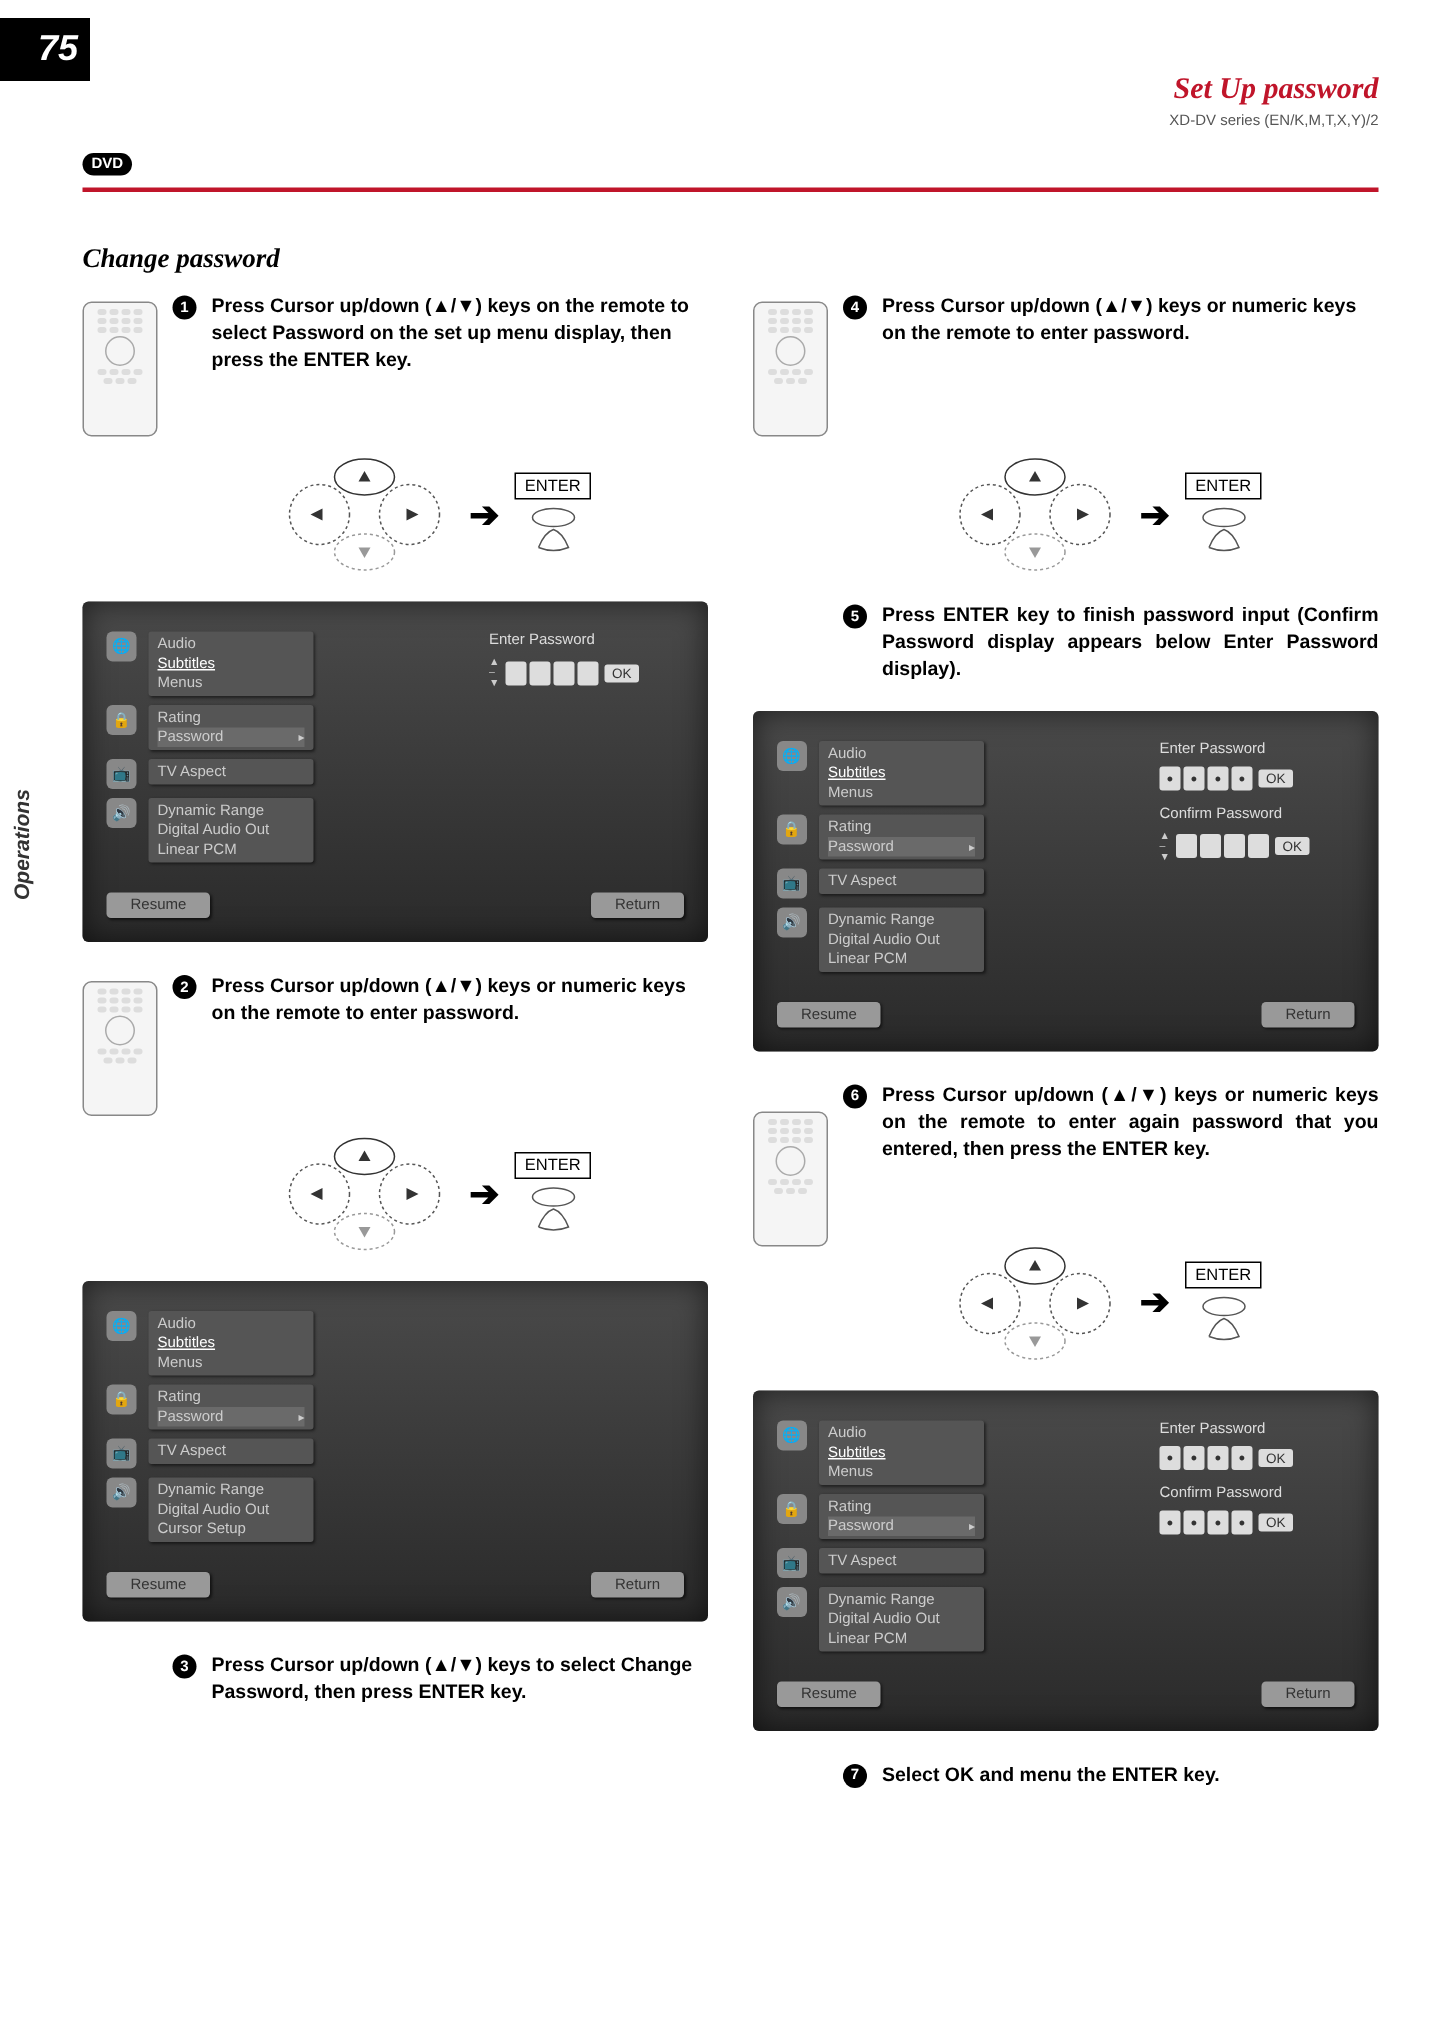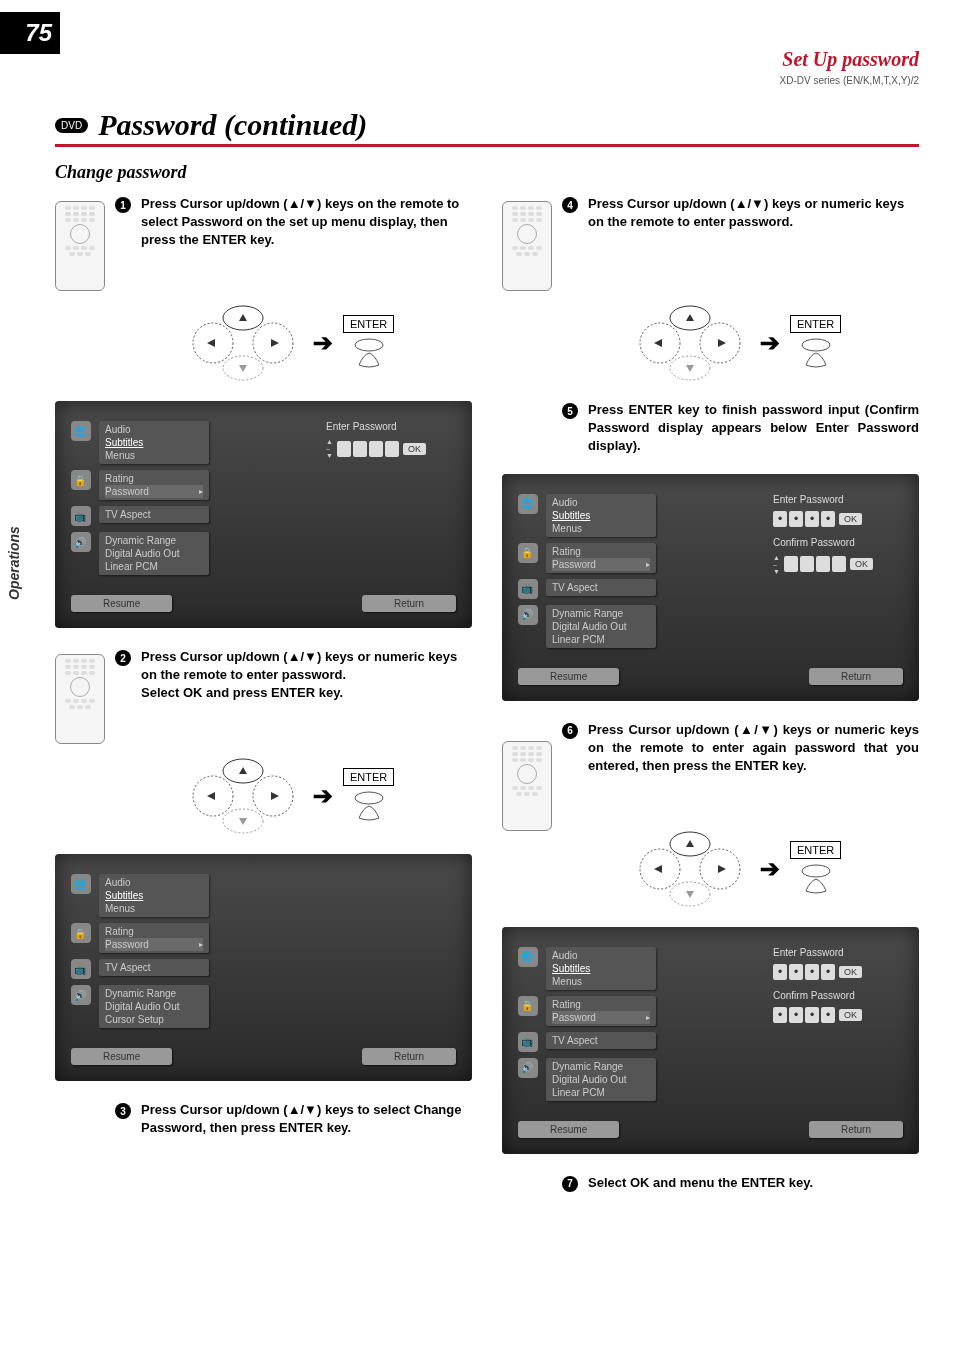--- a/index.html
+++ b/index.html
@@ -55,21 +55,21 @@
     display: flex;
     align-items: baseline;
     gap: 10px;
     border-bottom: 3px solid #c0152a;
     padding-bottom: 2px;
   }
   .dvd-pill {
     background: #000;
     color: #fff;
     font-size: 10px;
-    font-weight: normal;
+    font-weight: bold;
     padding: 2px 6px;
     border-radius: 10px;
     position: relative;
     top: -6px;
   }
   .section-title {
     font-family: "Times New Roman", serif;
     font-style: italic;
     font-weight: bold;
     font-size: 30px;
@@ -217,21 +217,21 @@
   .menu-items .item.sel { background:#6a6a6a; display:flex; justify-content:space-between; align-items:center;}
   .menu-items .item.sel::after { content:"▸"; font-size:8px; }
   .menu-footer {
     display: flex;
     justify-content: space-between;
     margin-top: 14px;
   }
   .menu-btn {
     background: #999;
     color: #333;
-    padding: 3px 32px;
+    padding: 3px 16px;
     border-radius: 3px;
     font-size: 10px;
     box-shadow: 1px 1px 2px rgba(0,0,0,0.6);
     text-align: center;
   }
   .right-panel {
     margin-left: auto;
     width: 130px;
   }
   .panel-title {
@@ -293,21 +293,20 @@
 </div>
 
 <div class="header">
   <div class="header-title">Set Up password</div>
   <div class="header-sub">XD-DV series (EN/K,M,T,X,Y)/2</div>
 </div>
 
 <div class="section-title-wrap">
   <div class="section-title-row">
     <span class="dvd-pill">DVD</span>
-    <span class="section-title">Password (continued)</span>
   </div>
 </div>
 
 <div class="sub-heading">Change password</div>
 
 <div class="side-tab">Operations</div>
 
 <div class="columns">
 
   <div class="col">
@@ -460,21 +459,20 @@
         <div class="btn-row">
             <div class="b"></div>
             <div class="b"></div>
             <div class="b"></div>
           </div>
       </div>
       <div class="step-body">
         <span class="step-num">2</span>
         <div class="step-text">
           <span>Press Cursor up/down (▲/▼) keys or numeric keys on the remote to enter password.</span>
-          <span class="note">Select OK and press ENTER key.</span>
         </div>
       </div>
     </div>
 
     <div class="dpad-enter">
       <svg class="dpad-svg" viewBox="0 0 120 80">
         <ellipse cx="30" cy="40" rx="20" ry="20" fill="none" stroke="#555" stroke-dasharray="2 2"></ellipse>
         <ellipse cx="90" cy="40" rx="20" ry="20" fill="none" stroke="#555" stroke-dasharray="2 2"></ellipse>
         <ellipse cx="60" cy="15" rx="20" ry="12" fill="#fff" stroke="#333"></ellipse>
         <polygon points="60,11 56,18 64,18" fill="#333"></polygon>

